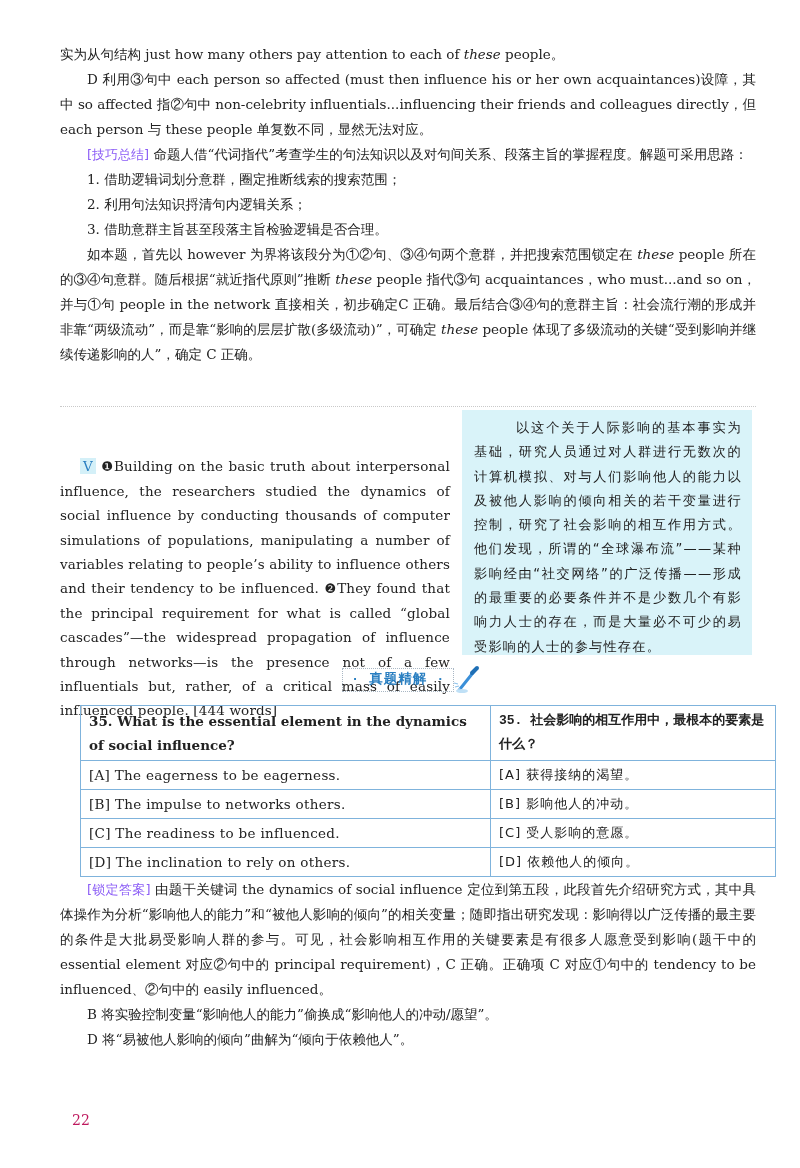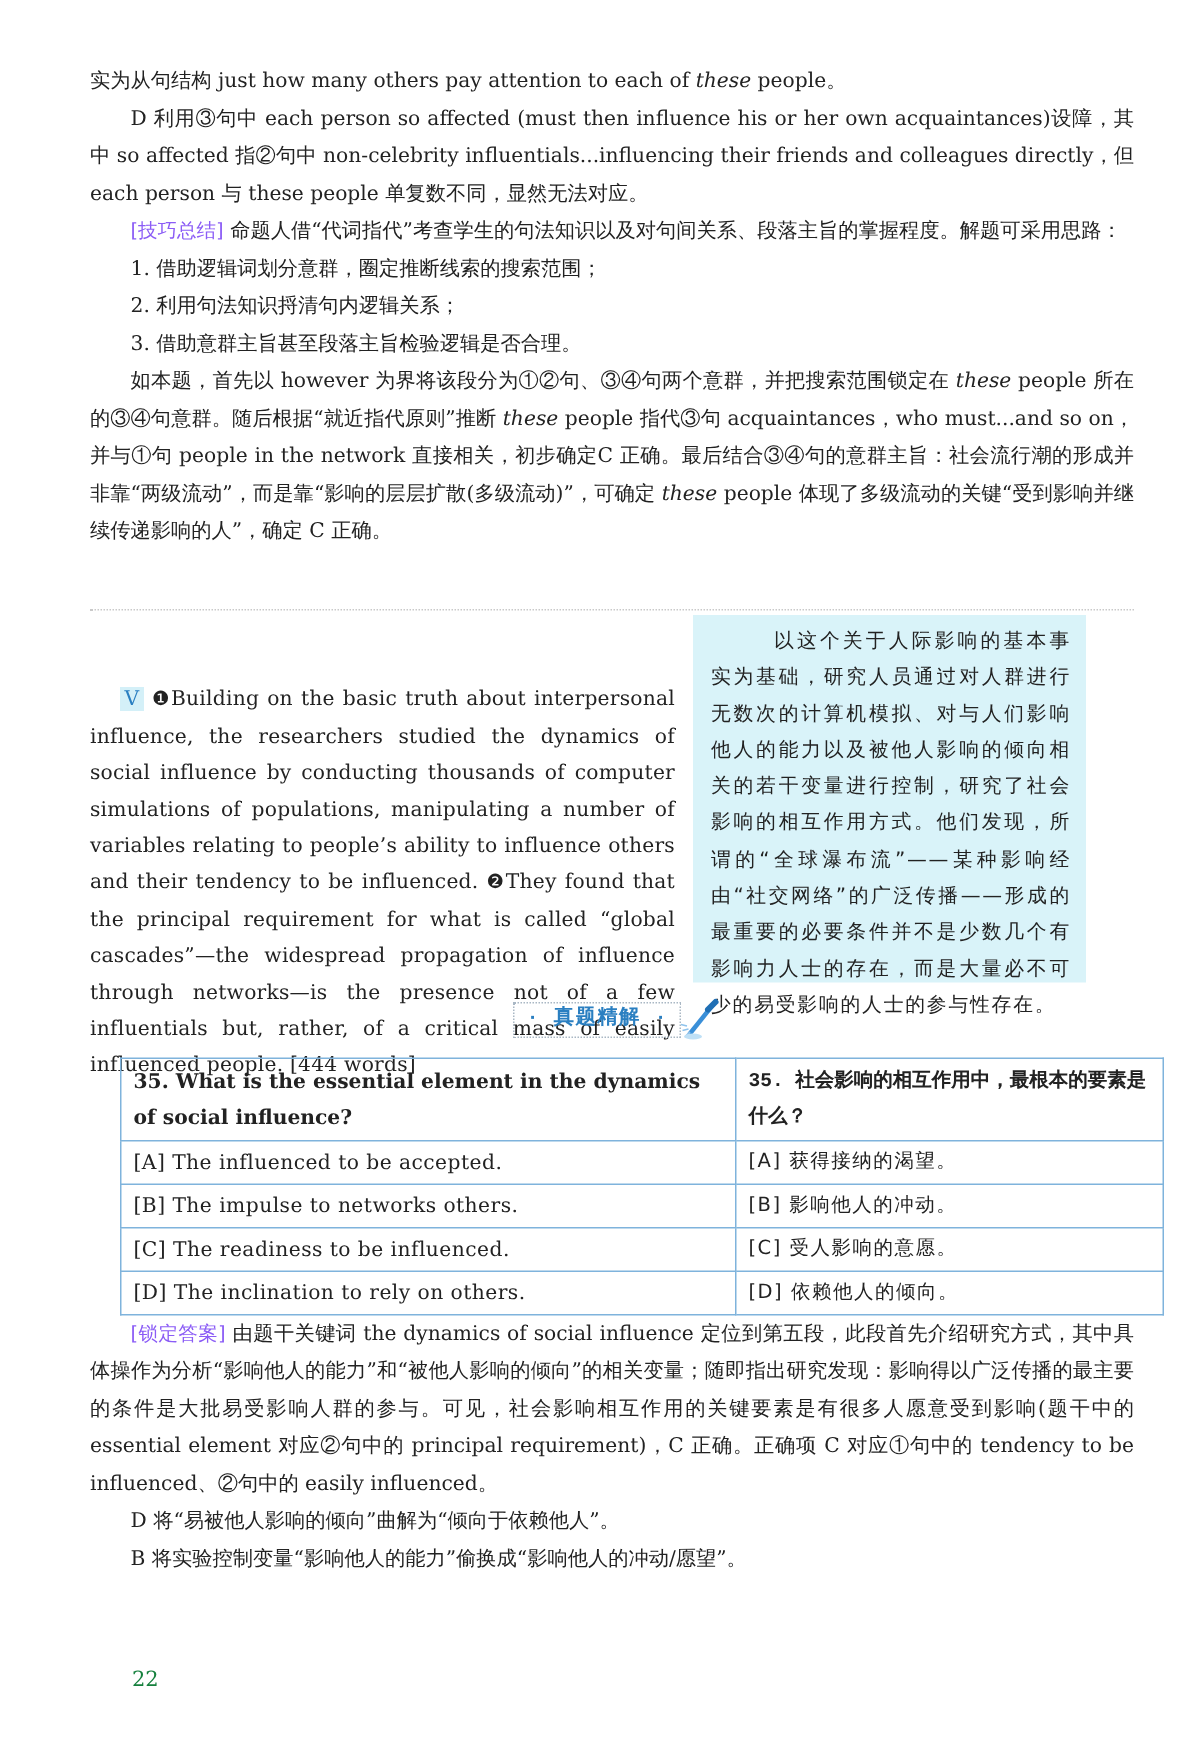--- a/index.html
+++ b/index.html
@@ -13,39 +13,39 @@
   .indent { text-indent: 27px; }
   .indent2 { padding-left: 27px; }
   .tag { color: #8b5cf6; font-family: "DejaVu Sans", "Liberation Sans", sans-serif; font-size: 13px; }
   i { font-style: italic; }
   .dotline { position: absolute; left: 60px; width: 696px; border-top: 1px dotted #c9c9c9; }
   .passage { position: absolute; left: 60px; top: 412px; width: 390px; }
   .passage .p { font-size: 13.5px; line-height: 24.2px; letter-spacing: 0.15px; margin-top: 42px; }
   .para-mark { background: #d4f0f8; color: #2a7fc1; padding: 0 3px; margin-left: 20px; }
   .circ { font-family: "DejaVu Sans", sans-serif; font-size: 13px; }
   .trans {
-    position: absolute; left: 462px; top: 410px; width: 262px; height: 245px;
+    position: absolute; left: 462px; top: 410px; width: 290px; height: 245px;
     background: #d9f3f9; box-sizing: border-box; padding: 6px 10px 0 12px;
     font-family: "DejaVu Sans", "Liberation Sans", sans-serif;
     font-size: 13.2px; line-height: 24.3px; letter-spacing: 1.2px; text-align: justify;
   }
   .trans .indent { text-indent: 42px; }
   .banner { position: absolute; left: 342px; top: 668px; height: 22px; border: 1px dotted #a9b7c4;
     padding: 0 8px; color: #2a7fc1; font-family: Liberation Mono, monospace; font-weight: bold;
     font-size: 13.5px; line-height: 22px; letter-spacing: 1px; }
   .pen { position: absolute; left: 452px; top: 665px; width: 30px; height: 30px; }
   .table { position: absolute; left: 60px; top: 705px; width: 696px; border: 1.5px solid #6aa7d5; box-sizing: border-box; border-collapse: collapse; margin-left: 20px; }
   .table td { border: 1px solid #7fb3dc; padding: 0 8px; font-size: 13.5px; vertical-align: middle; }
   .table td.left { width: 393px; }
   .table .qrow td { height: 54px; line-height: 24px; font-weight: bold; }
   .table .qrow td.right { font-family: Liberation Mono, monospace; font-size: 13px; }
   .table .orow td { height: 28px; line-height: 28px; letter-spacing: 0.3px; }
   .table .orow td.right { font-family: "DejaVu Sans", sans-serif; font-size: 13px; letter-spacing: 1px; }
   .analysis { position: absolute; left: 60px; top: 877px; width: 696px; }
-  .pagenum { position: absolute; left: 88px; top: 1112px; font-size: 14px; color: #15803d; }
+  .pagenum { position: absolute; left: 72px; top: 1112px; font-size: 14px; color: #be185d; }
 </style>
 </head>
 <body>
 
 <div class="page" style="top:42px;">
   <p class="p"><span>实为从句结构 just how many others pay attention to each of </span><i>these</i><span> people。</span></p>
   <p class="p indent">D 利用③句中 each person so affected (must then influence his or her own acquaintances)设障，其中 so affected 指②句中 non-celebrity influentials...influencing their friends and colleagues directly，但 each person 与 these people 单复数不同，显然无法对应。</p>
   <p class="p indent"><span class="tag">[技巧总结]</span><span> 命题人借“代词指代”考查学生的句法知识以及对句间关系、段落主旨的掌握程度。解题可采用思路：</span></p>
   <p class="p indent2">1. 借助逻辑词划分意群，圈定推断线索的搜索范围；</p>
   <p class="p indent2">2. 利用句法知识捋清句内逻辑关系；</p>
@@ -71,37 +71,37 @@
   <ellipse cx="10" cy="26" rx="6" ry="2" fill="#bfe0f6"></ellipse>
 </svg>
 
 <table class="table">
   <tbody>
       <tr class="qrow">
     <td class="left">35. What is the essential element in the dynamics of social influence?</td>
     <td class="right">35. 社会影响的相互作用中，最根本的要素是什么？</td>
   </tr>
   <tr class="orow">
-    <td class="left">[A] The influenced to be accepted.</td>
+    <td class="left">[A] The eagerness to be eagerness.</td>
     <td class="right">[A] 获得接纳的渴望。</td>
   </tr>
   <tr class="orow">
     <td class="left">[B] The impulse to networks others.</td>
     <td class="right">[B] 影响他人的冲动。</td>
   </tr>
   <tr class="orow">
     <td class="left">[C] The readiness to be influenced.</td>
     <td class="right">[C] 受人影响的意愿。</td>
   </tr>
   <tr class="orow">
     <td class="left">[D] The inclination to rely on others.</td>
     <td class="right">[D] 依赖他人的倾向。</td>
   </tr>
 </tbody>
   </table>
 
 <div class="analysis">
   <p class="p indent"><span class="tag">[锁定答案]</span><span> 由题干关键词 the dynamics of social influence 定位到第五段，此段首先介绍研究方式，其中具体操作为分析“影响他人的能力”和“被他人影响的倾向”的相关变量；随即指出研究发现：影响得以广泛传播的最主要的条件是大批易受影响人群的参与。可见，社会影响相互作用的关键要素是有很多人愿意受到影响(题干中的 essential element 对应②句中的 principal requirement)，C 正确。正确项 C 对应①句中的 tendency to be influenced、②句中的 easily influenced。</span></p>
+  <p class="p indent">B 将实验控制变量“影响他人的能力”偷换成“影响他人的冲动/愿望”。</p>
   <p class="p indent">D 将“易被他人影响的倾向”曲解为“倾向于依赖他人”。</p>
-  <p class="p indent">B 将实验控制变量“影响他人的能力”偷换成“影响他人的冲动/愿望”。</p>
 </div>
 
 <div class="pagenum">22</div>
 
 </body></html>

